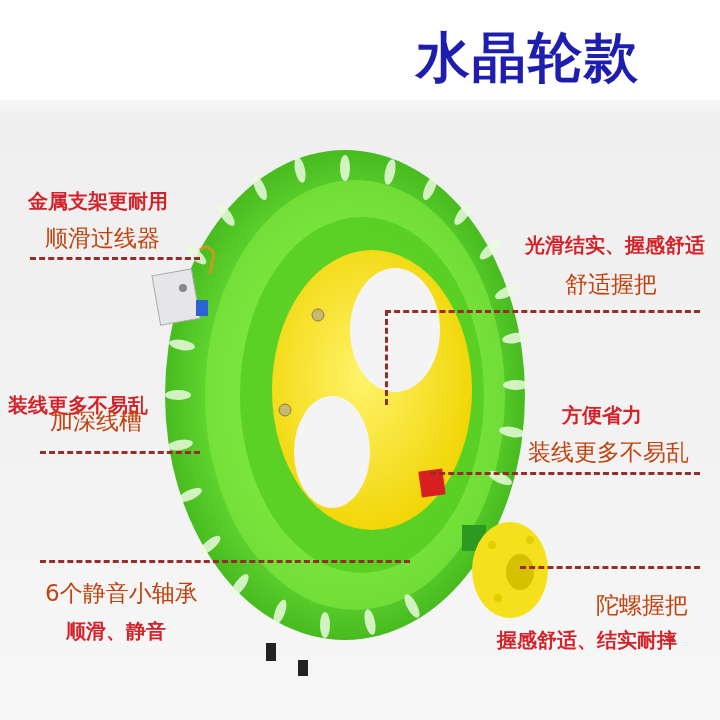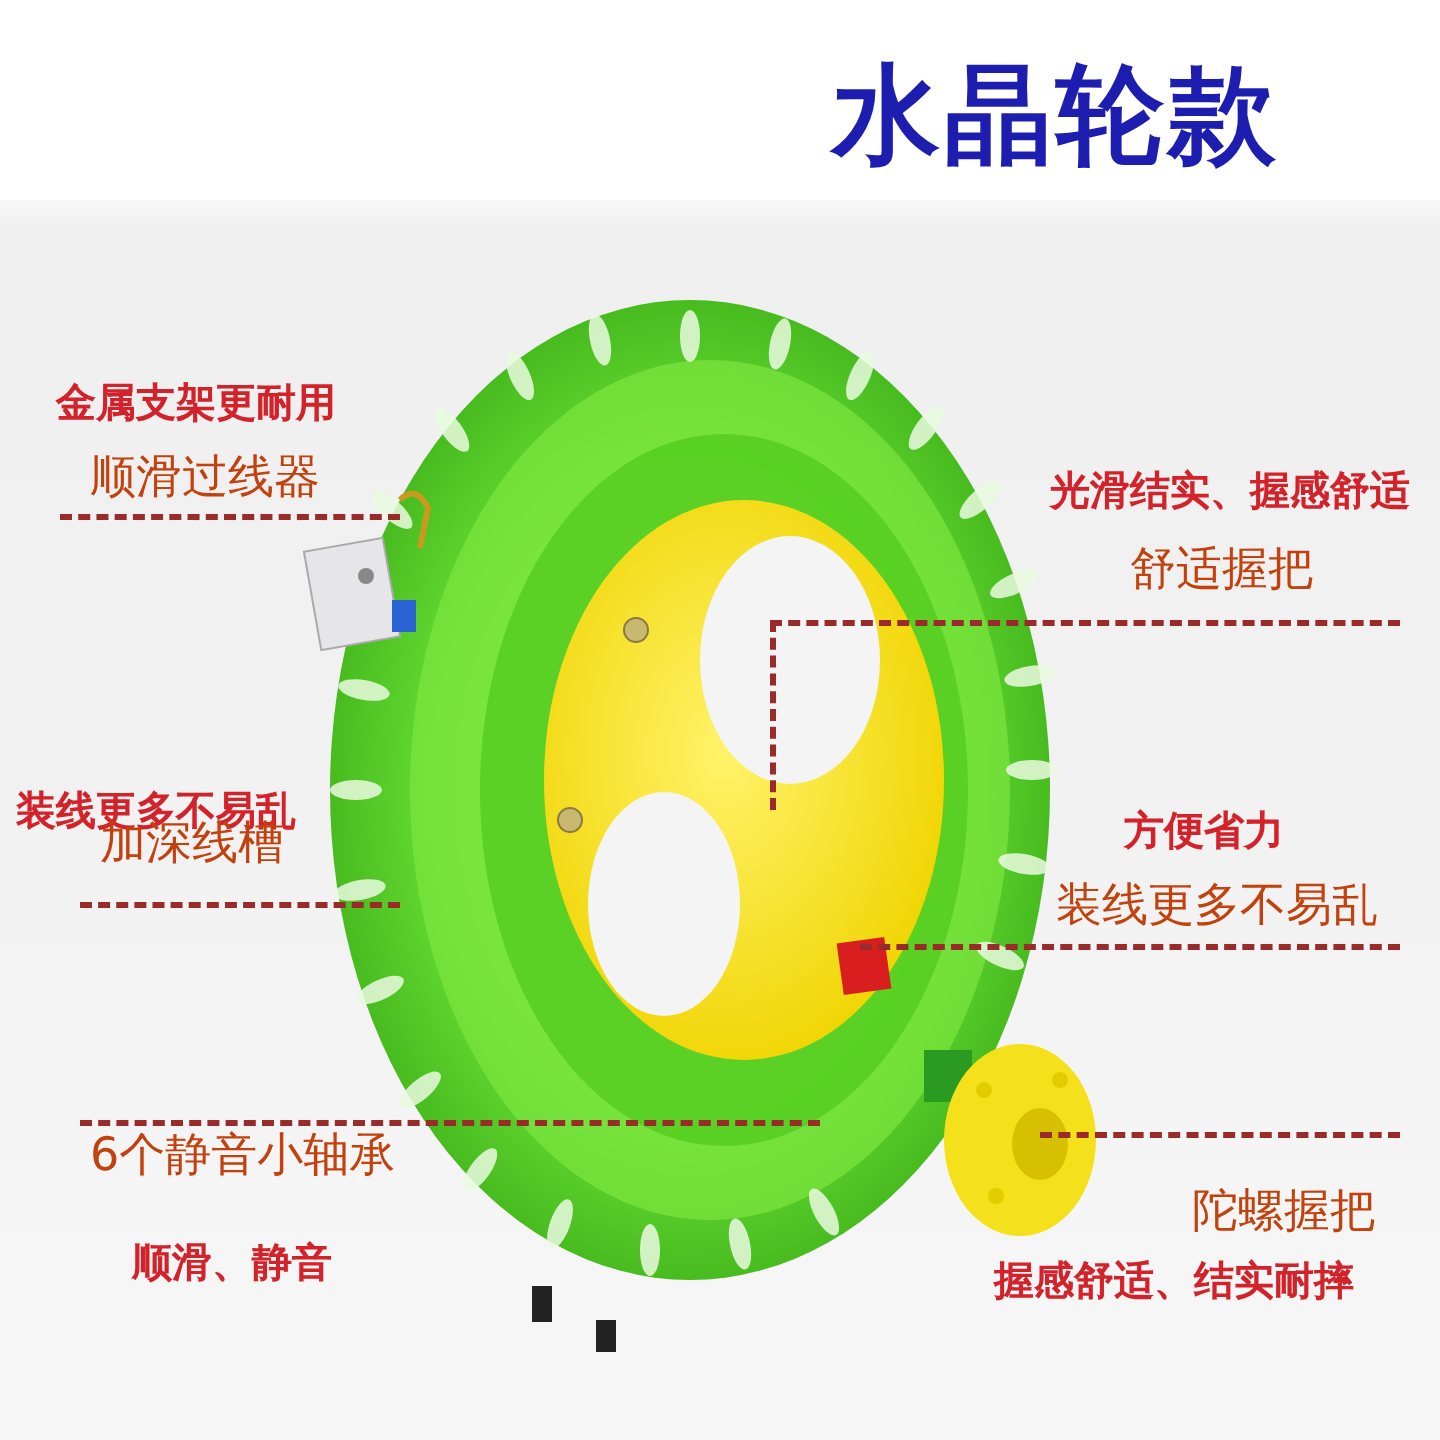--- a/index.html
+++ b/index.html
@@ -115,17 +115,17 @@
 
 <div class="lbl red" style="left:505px;top:232px;margin-left:20px;">光滑结实、握感舒适</div>
 <div class="lbl blk" style="left:565px;top:269px;">舒适握把</div>
 
 <div class="lbl red" style="left:8px;top:367px;margin-top:25px;">装线更多不易乱</div>
 <div class="lbl blk" style="left:50px;top:406px;">加深线槽</div>
 
 <div class="lbl red" style="left:562px;top:402px;">方便省力</div>
 <div class="lbl blk" style="left:528px;top:437px;">装线更多不易乱</div>
 
-<div class="lbl blk" style="left:45px;top:562px;">6个静音小轴承</div>
+<div class="lbl blk" style="left:45px;top:578px;">6个静音小轴承</div>
 <div class="lbl red" style="left:66px;top:618px;">顺滑、静音</div>
 
 <div class="lbl blk" style="left:560px;top:590px;margin-left:36px;">陀螺握把</div>
 <div class="lbl red" style="left:497px;top:627px;">握感舒适、结实耐摔</div>
 
 </body></html>

